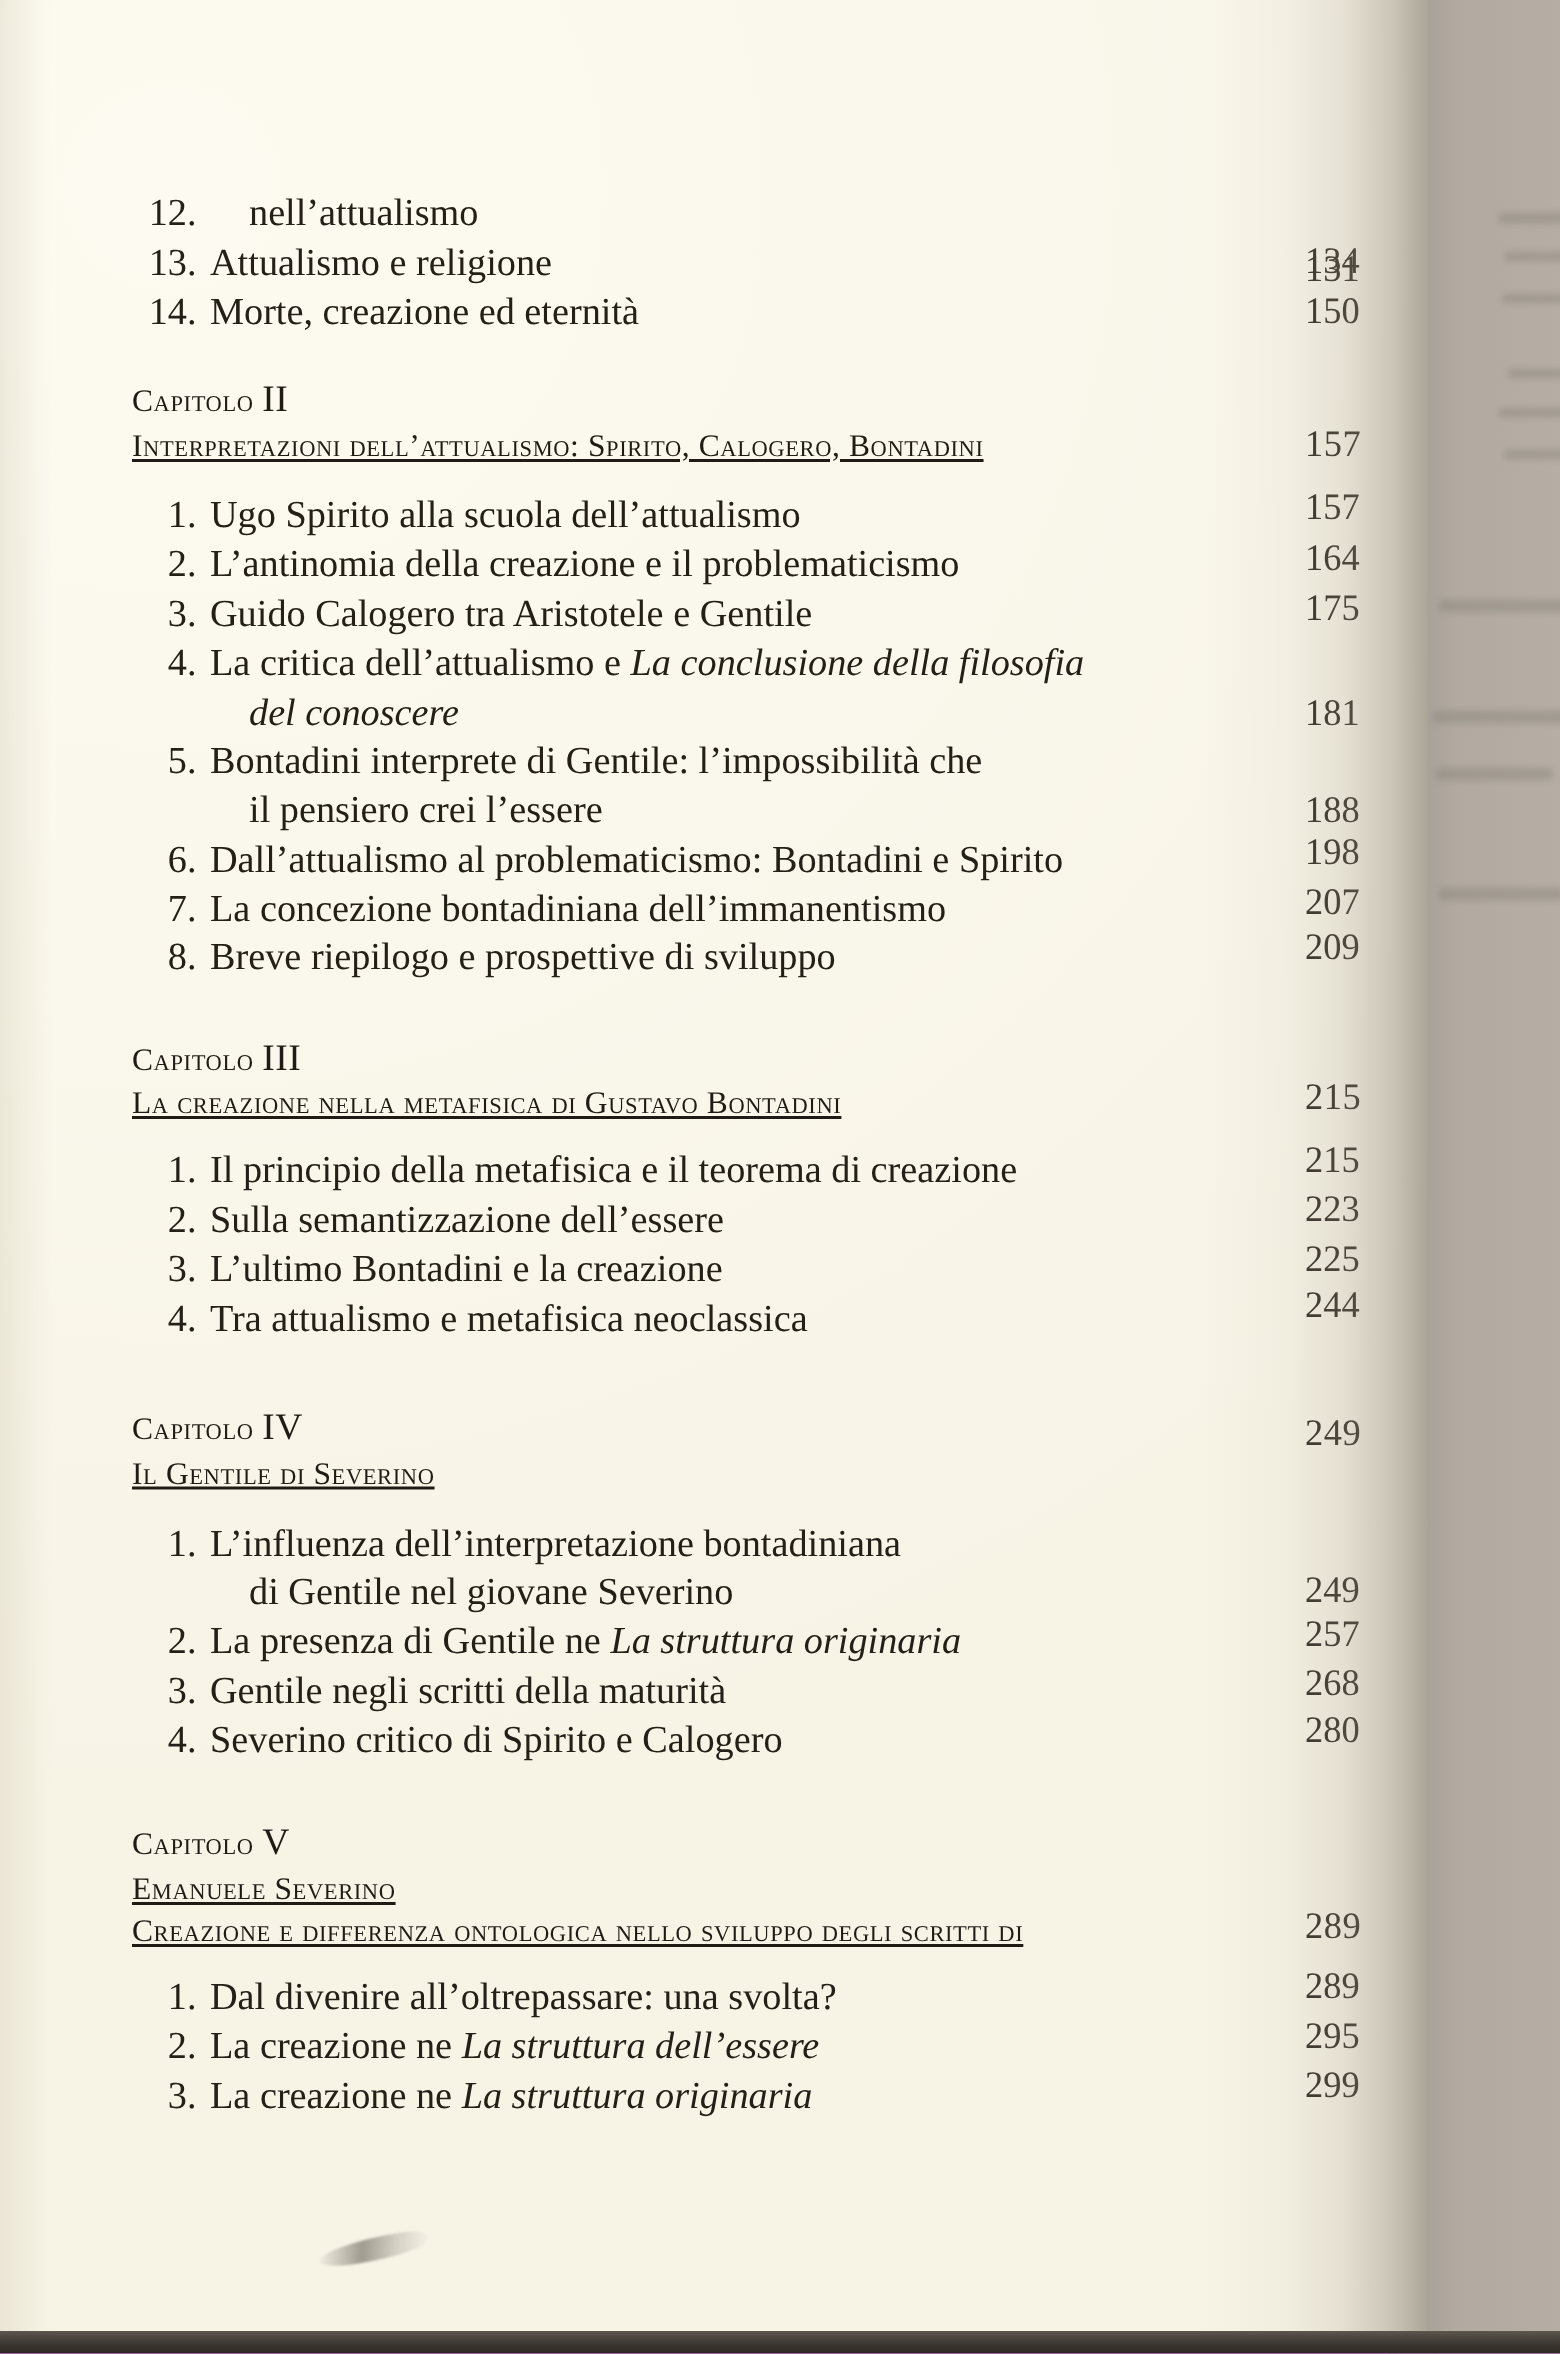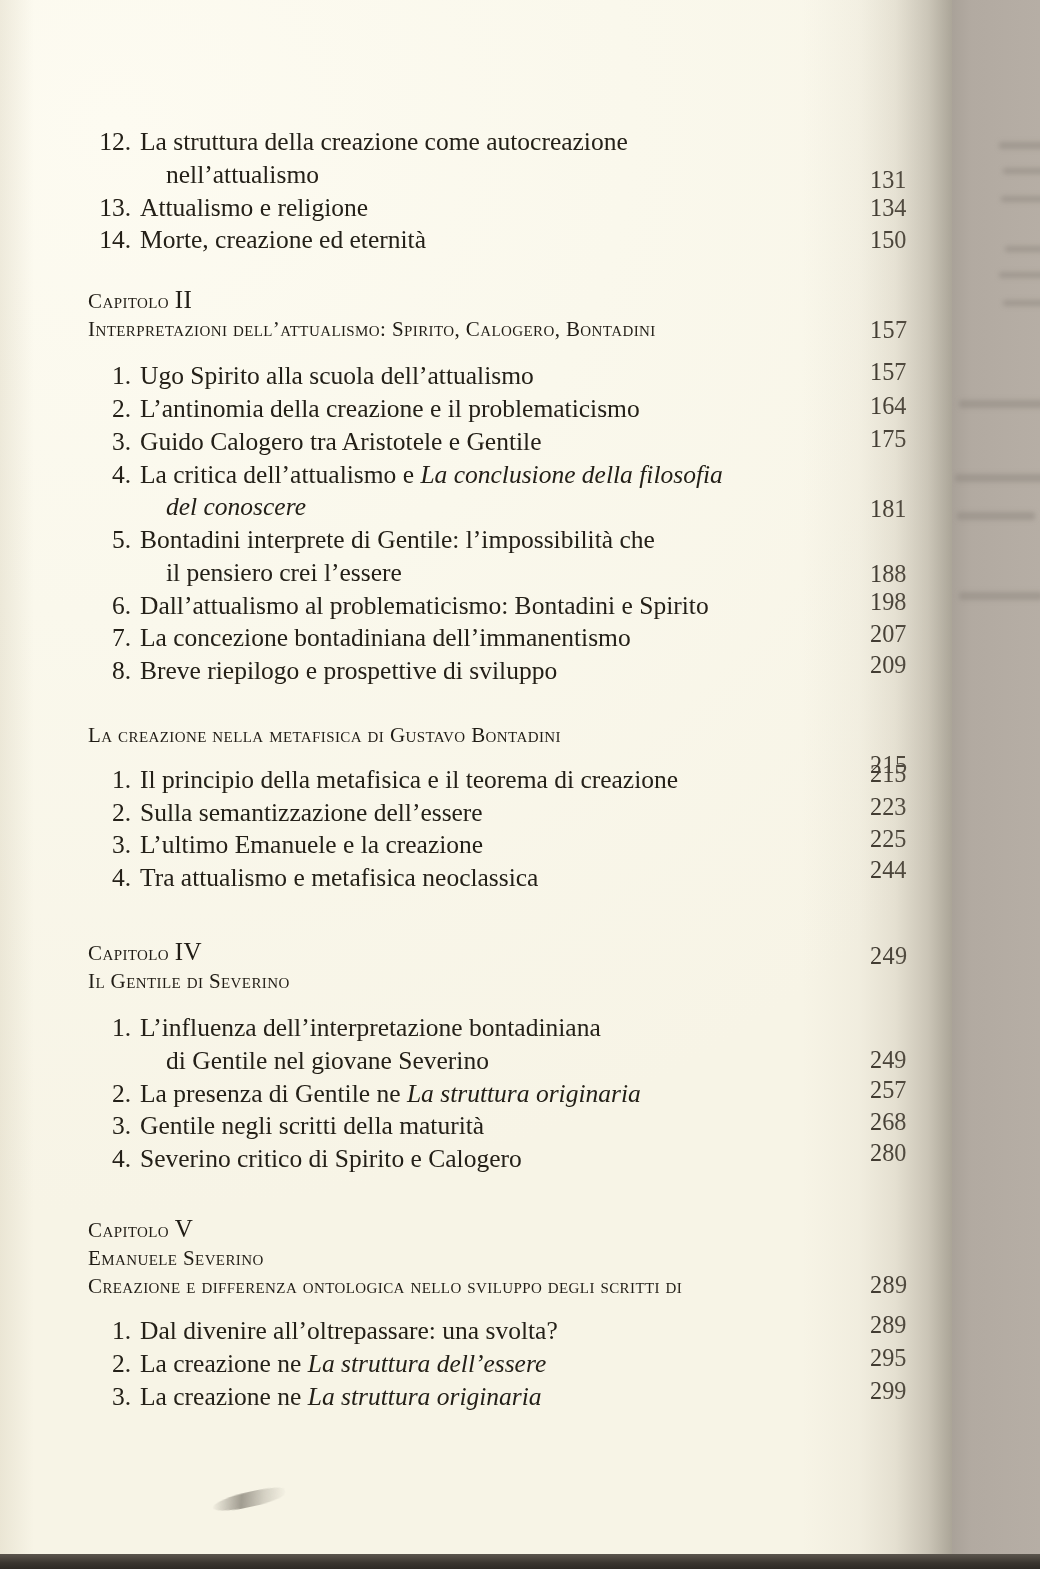--- a/index.html
+++ b/index.html
@@ -91,21 +91,21 @@
     font-size: 21px;
     letter-spacing: .4px;
     line-height: 1.33;
     color: #201c15;
   }
   .chapter-head .kicker { display: block; }
   .chapter-head .kicker .roman {
     font-variant: normal;
     font-size: 25px;
   }
-  .chapter-title { display: block; }
+  .chapter-title { display: block; text-decoration: underline; }
 
   
   .entry {
     position: relative;
     display: flex;
     align-items: baseline;
     font-size: 25.5px;
     line-height: 1.285;
     padding-left: 52px;
   }
@@ -171,21 +171,21 @@
   </div>
 
   <div id="page">
 
     <div id="toc">
 
       <div class="block">
 
         <div class="entry">
           <span class="num">12.</span>
-          <span class="label"><span>La struttura della creazione come autocreazione</span><span class="cont">nell’attualismo</span></span>
+          <span class="label"><span class="cont">nell’attualismo</span></span>
           <span class="pageno" style="top:38px;">131</span>
         </div>
 
         <div class="entry">
           <span class="num">13.</span>
           <span class="label">Attualismo e religione</span>
           <span class="pageno" style="top:0px;">134</span>
         </div>
 
         <div class="entry">
@@ -248,41 +248,42 @@
 
         <div class="entry">
           <span class="num">8.</span>
           <span class="label">Breve riepilogo e prospettive di sviluppo</span>
           <span class="pageno" style="top:-6px;">209</span>
         </div>
       </div>
 
       <div class="block" style="margin-top:34px;">
         <div class="chapter-head">
+          <span class="kicker"><span>Capitolo</span> <span class="roman">III</span></span>
           <span class="chapter-title">La creazione nella metafisica di Gustavo Bontadini</span>
           <span class="pageno" style="top:26px;">215</span>
         </div>
 
         <div style="height:14px;"></div>
 
         <div class="entry">
           <span class="num">1.</span>
           <span class="label">Il principio della metafisica e il teorema di creazione</span>
           <span class="pageno" style="top:-6px;">215</span>
         </div>
 
         <div class="entry">
           <span class="num">2.</span>
           <span class="label">Sulla semantizzazione dell’essere</span>
           <span class="pageno" style="top:-6px;">223</span>
         </div>
 
         <div class="entry">
           <span class="num">3.</span>
-          <span class="label">L’ultimo Emanuele e la creazione</span>
+          <span class="label">L’ultimo Bontadini e la creazione</span>
           <span class="pageno" style="top:-6px;">225</span>
         </div>
 
         <div class="entry">
           <span class="num">4.</span>
           <span class="label">Tra attualismo e metafisica neoclassica</span>
           <span class="pageno" style="top:-8px;">244</span>
         </div>
       </div>
 

